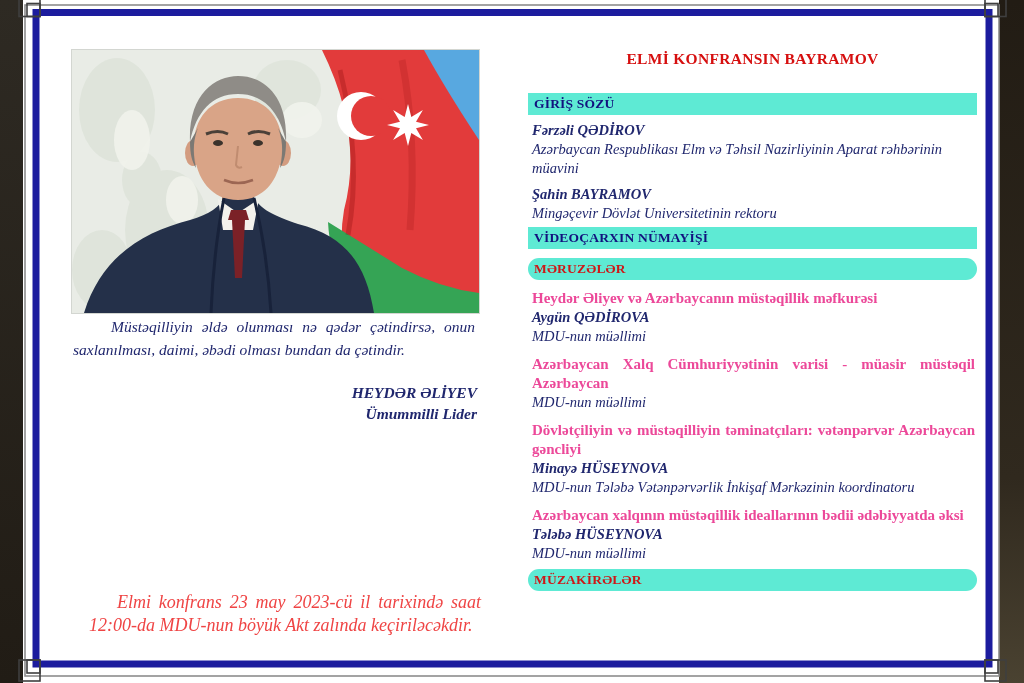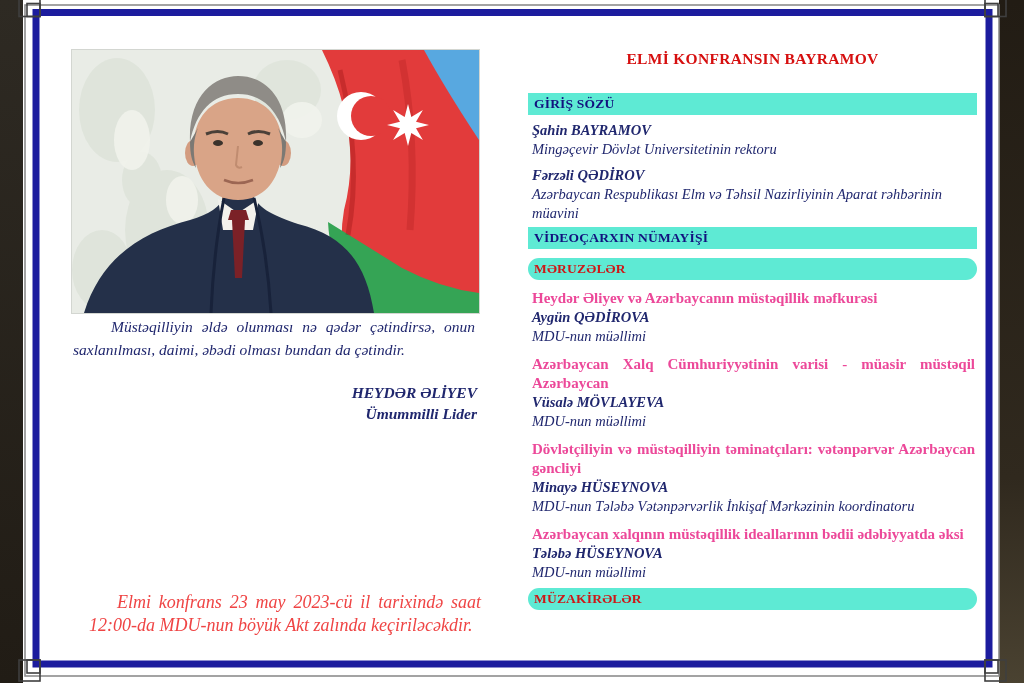--- a/index.html
+++ b/index.html
@@ -144,40 +144,39 @@
 
     <div class="announcement">Elmi konfrans 23 may 2023-cü il tarixində saat 12:00-da MDU-nun böyük Akt zalında keçiriləcəkdir.</div>
 
     <div class="right-col">
 
       <div class="doc-title">ELMİ KONFRANSIN BAYRAMOV</div>
 
       <div class="band">GİRİŞ SÖZÜ</div>
 
       <div class="speaker">
+        <div class="name">Fərzəli QƏDİROV</div>
+        <div class="role">Azərbaycan Respublikası Elm və Təhsil Nazirliyinin Aparat rəhbərinin müavini</div>
+      </div>
+      <div class="speaker">
         <div class="name">Şahin BAYRAMOV</div>
         <div class="role">Mingəçevir Dövlət Universitetinin rektoru</div>
-      </div>
-      <div class="speaker">
-        <div class="name">Fərzəli QƏDİROV</div>
-        <div class="role">Azərbaycan Respublikası Elm və Təhsil Nazirliyinin Aparat rəhbərinin müavini</div>
       </div>
 
       <div class="band video">VİDEOÇARXIN NÜMAYİŞİ</div>
 
       <div class="band red meruzeler">MƏRUZƏLƏR</div>
 
       <div class="talk">
         <div class="t-title">Heydər Əliyev və Azərbaycanın müstəqillik məfkurəsi</div>
         <div class="name">Aygün QƏDİROVA</div>
         <div class="role">MDU-nun müəllimi</div>
       </div>
       <div class="talk">
         <div class="t-title">Azərbaycan Xalq Cümhuriyyətinin varisi - müasir müstəqil Azərbaycan</div>
-        <div class="name">Vüsalə MÖVLAYEVA</div>
         <div class="role">MDU-nun müəllimi</div>
       </div>
       <div class="talk">
         <div class="t-title">Dövlətçiliyin və müstəqilliyin təminatçıları: vətənpərvər Azərbaycan gəncliyi</div>
         <div class="name">Minayə HÜSEYNOVA</div>
         <div class="role">MDU-nun Tələbə Vətənpərvərlik İnkişaf Mərkəzinin koordinatoru</div>
       </div>
       <div class="talk">
         <div class="t-title">Azərbaycan xalqının müstəqillik ideallarının bədii ədəbiyyatda əksi</div>
         <div class="name">Tələbə HÜSEYNOVA</div>

